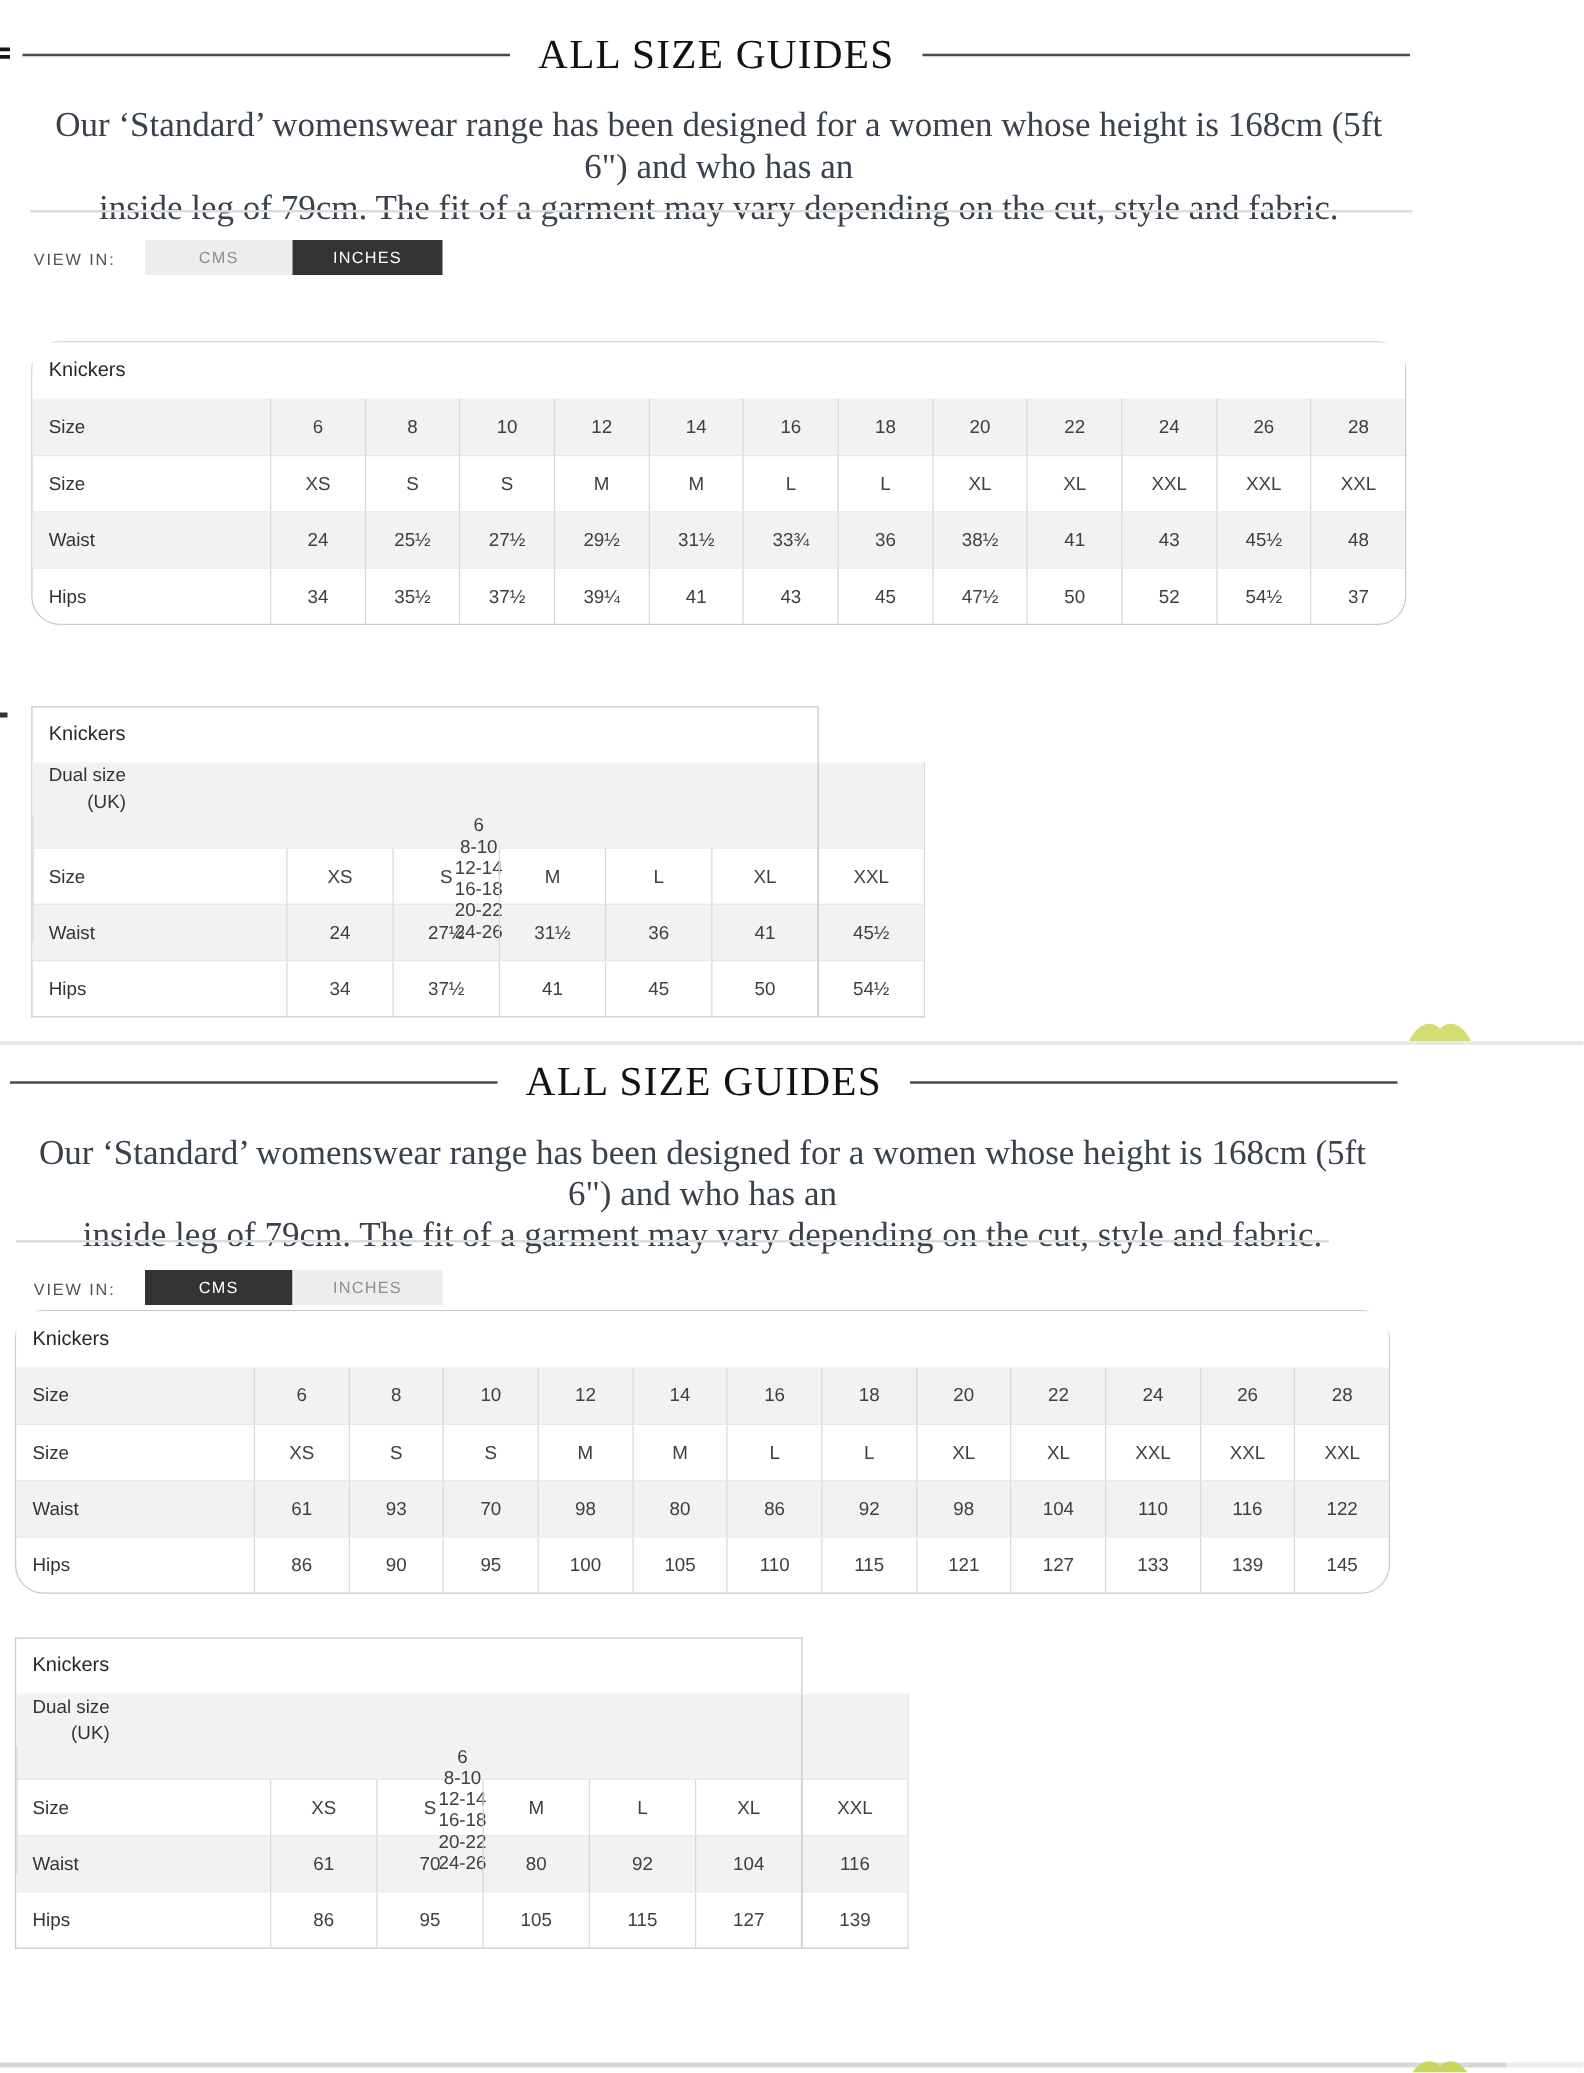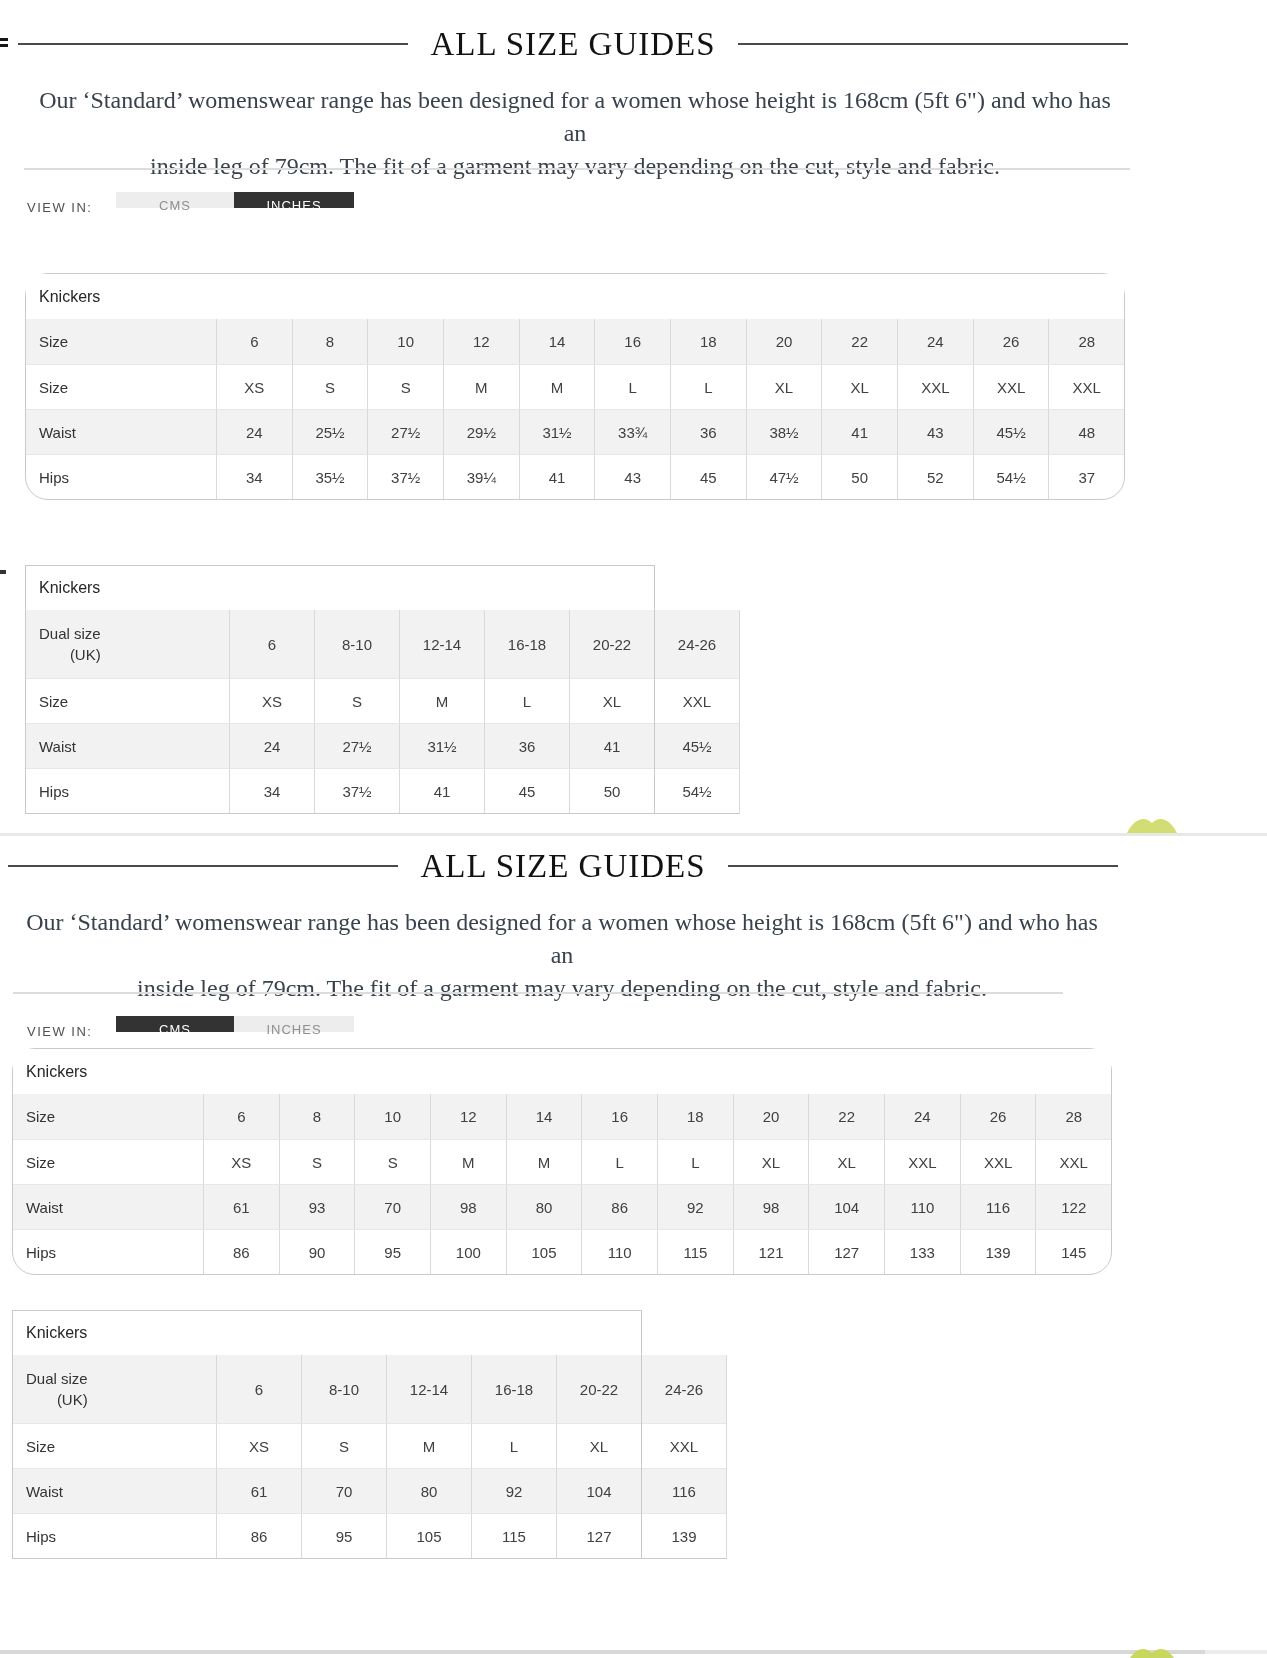--- a/index.html
+++ b/index.html
@@ -7,30 +7,30 @@
         font-family:"Liberation Sans",sans-serif;color:#3f3f3f;text-decoration:underline;}
 
   
   .title-row{position:absolute;display:flex;align-items:center;height:36px;}
   .title-row .tline{flex:1;height:2px;background:#4a4a4a;}
   .title-row .ttext{margin:0 22px;font-family:"Liberation Serif",serif;font-size:33px;
                     letter-spacing:1px;color:#121212;white-space:nowrap;}
 
   
   .intro{position:absolute;text-align:center;font-family:"Liberation Serif",serif;
-         font-size:24px;line-height:33px;color:#39424c;}
+         font-size:28px;line-height:33px;color:#39424c;}
 
   
   .rule{position:absolute;height:2px;background:#dcdcdc;}
 
   
   .view-row{position:absolute;height:28px;}
   .view-label{position:absolute;left:0;top:8px;font-size:13px;letter-spacing:1.5px;color:#4f4f4f;}
   .toggle{position:absolute;left:89px;top:0;display:flex;}
-  .tbtn{height:16px;line-height:28px;padding:0 0;width:118px;text-align:center;
+  .tbtn{height:28px;line-height:28px;padding:0 0;width:118px;text-align:center;
         font-size:13px;letter-spacing:1px;background:#ededed;color:#8f8f8f;cursor:pointer;}
   .tbtn.on{background:#333333;color:#ffffff;}
 
   
   .sg-table{position:absolute;box-sizing:border-box;font-size:15px;border-radius:23px;}
   .sg-table .caption{height:45px;box-sizing:border-box;display:flex;align-items:center;
                      padding-left:13px;font-size:16px;color:#262626;background:#fff;}
   .grid{position:relative;}
   .grid .row{display:flex;height:45px;box-sizing:border-box;text-align:right;}
   .grid .row+.row{border-top:1px solid #e7e7e7;}
@@ -45,21 +45,21 @@
   .wide .cell.label{width:190px;}
 
   
   .sg-table.dual{width:715px;}
   .dual .caption{width:630px;box-sizing:border-box;border:1px solid #c9c9c9;border-bottom:none;}
   .dual .grid{border-left:1px solid #c9c9c9;border-bottom:1px solid #c9c9c9;
               border-right:1px solid #d9d9d9;}
   .dual .grid::after{content:'';position:absolute;left:628px;top:0;bottom:0;width:1px;
                      background:#c9c9c9;}
   .dual .cell.label{width:203px;}
-  .dual .row:first-child{height:68px;}
+  .dual .row:first-child{height:68px;flex-direction:column;}
 
   
   .section-divider{position:absolute;left:0;width:1267px;height:3px;background:#e8e8e8;}
   .bottom-band{position:absolute;left:0;top:1650px;width:1205px;height:4px;background:#d8d8d8;}
   .bottom-band-ext{position:absolute;left:1205px;top:1650px;width:62px;height:4px;background:#ececec;}
   .blob{position:absolute;width:52px;height:22px;}
   .edge-mark{position:absolute;left:0;background:#161616;}
   .m1a{top:38px;width:8px;height:3px;}
   .m1b{top:44px;width:8px;height:3px;}
   .m2{top:570px;width:6px;height:4px;background:#333;}

